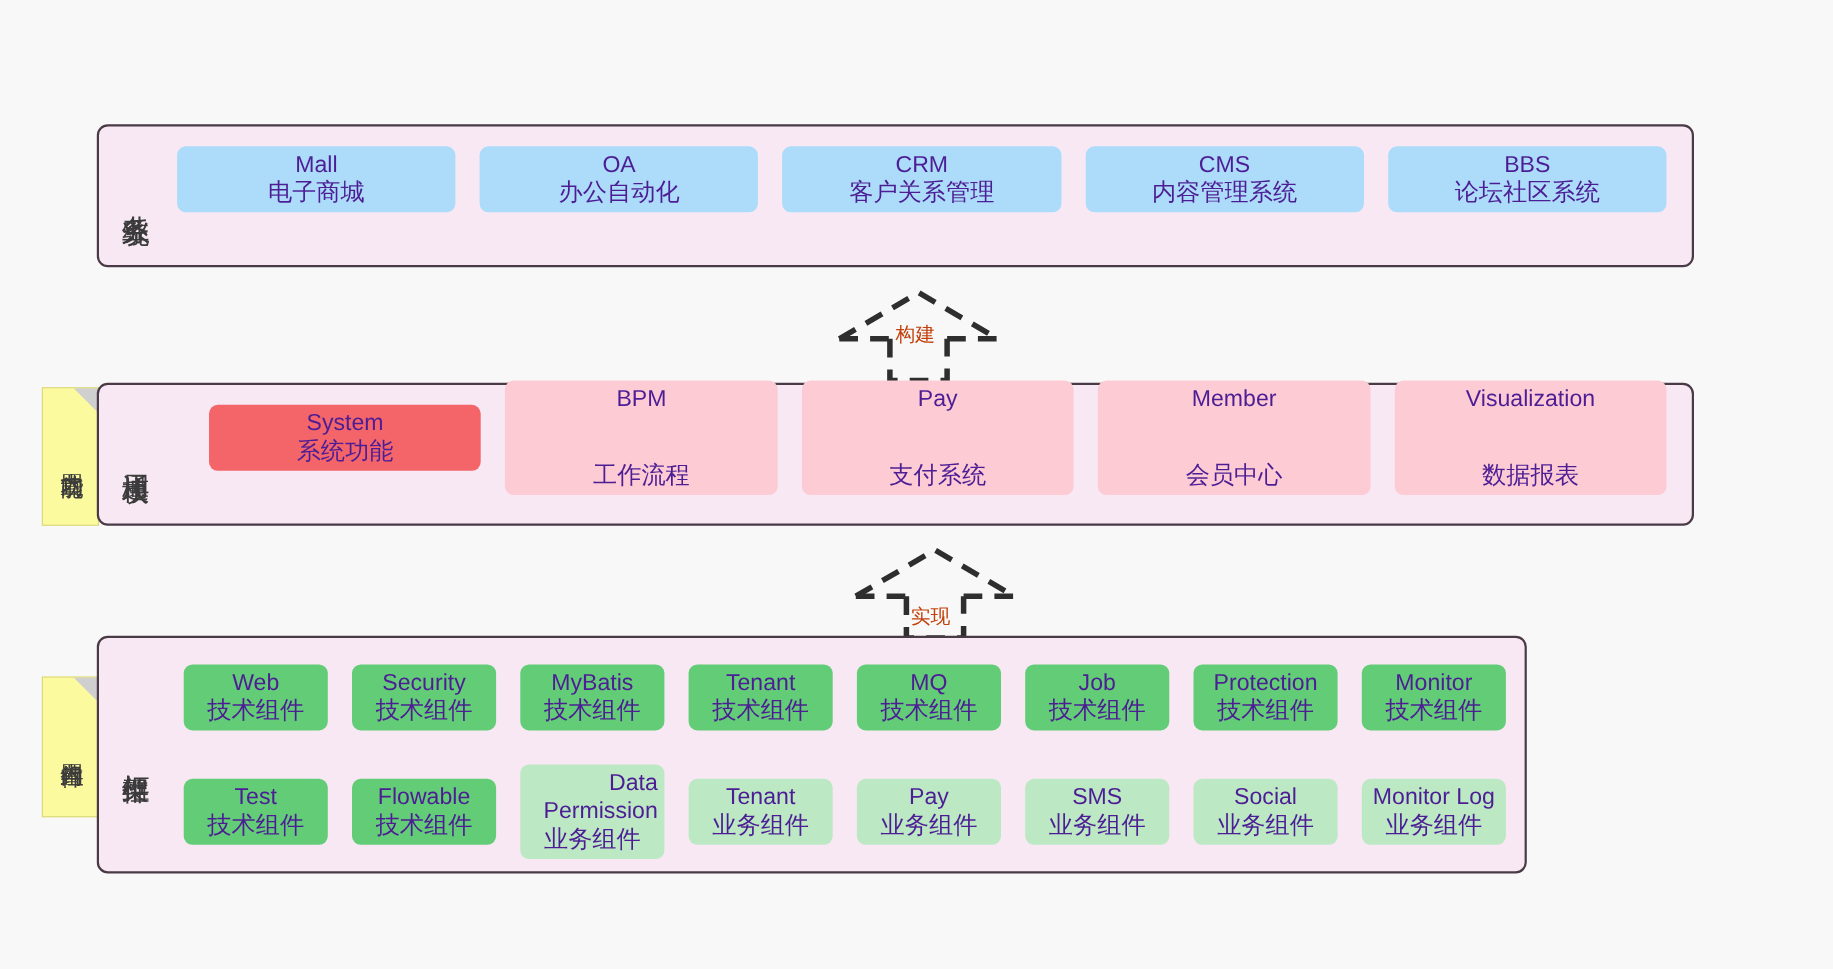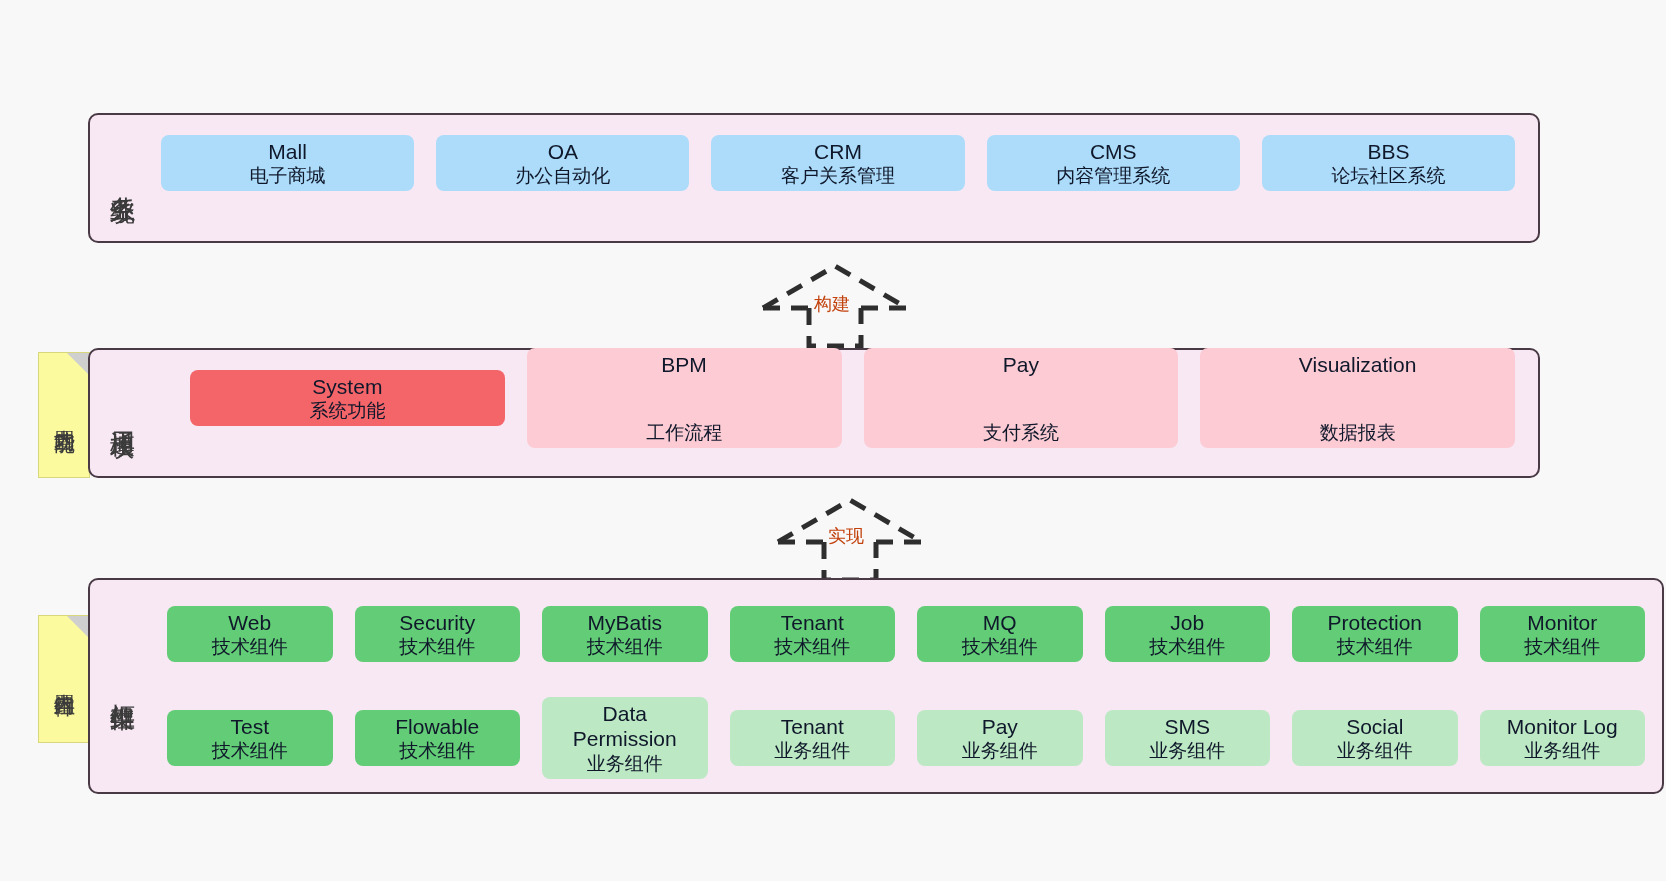--- a/index.html
+++ b/index.html
@@ -62,39 +62,39 @@
   .stack .row-boxes { width: 100%; }
 
   .cell {
     flex: 1 1 0;
     margin: 0 11px;
     border-radius: 8px;
     display: flex;
     flex-direction: column;
     align-items: center;
     justify-content: center;
-    text-align: center;
-    color: #0f172a;
+    text-align: right;
+    color: #4c1d95;
     box-sizing: border-box;
     padding: 4px 6px;
   }
   .cell .t1 { font-size: 21px; line-height: 1.22; }
-  .cell .t2 { font-size: 19px; line-height: 1.22; }
+  .cell .t2 { font-size: 22px; line-height: 1.22; }
 
   
   .c-blue       { background: #ACDCFA; }
   .c-red        { background: #F4656A; margin-left: 40px; }
   .c-pink       { background: #FCCBD3; gap: 43px; }
   .c-green      { background: #63CC76; }
   .c-lightgreen { background: #BCE8C3; }
 
   
   #panel-business  { left: 88px;  top: 113px; width: 1452px; height: 130px; }
   #panel-common    { left: 88px;  top: 348px; width: 1452px; height: 130px; }
-  #panel-framework { left: 88px;  top: 578px; width: 1576px; height: 216px; }
+  #panel-framework { left: 88px;  top: 578px; width: 1300px; height: 216px; }
 
   #panel-business  .row-boxes { height: 76px; }
   #panel-common    .row-boxes { height: 76px; }
   #panel-framework .row-boxes { height: 80px; }
 
   
   .sticky {
     position: absolute;
     width: 52px;
     background: #FCFA9E;
@@ -127,21 +127,21 @@
   .uml-label {
     position: absolute;
     font-size: 18px;
     color: #c2410c;
     background: transparent;
     white-space: nowrap;
   }
   #arrow-build  { left: 755px; top: 258px; }
   #arrow-impl   { left: 770px; top: 492px; }
   #label-build  { left: 814px; top: 292px; }
-  #label-impl   { left: 828px; top: 524px; }
+  #label-impl   { left: 828px; top: 548px; }
 </style>
 </head>
 <body>
 
 <div class="panel" id="panel-business">
   <div class="panel-label">业务系统</div>
   <div class="row-boxes">
     <div class="cell c-blue">
       <div class="t1">Mall</div>
       <div class="t2">电子商城</div>
@@ -189,20 +189,24 @@
     </div>
     <div class="cell c-pink">
       <div class="t1">BPM</div>
       <div class="t2">工作流程</div>
     </div>
     <div class="cell c-pink">
       <div class="t1">Pay</div>
       <div class="t2">支付系统</div>
     </div>
     <div class="cell c-pink">
+      <div class="t1">Member</div>
+      <div class="t2">会员中心</div>
+    </div>
+    <div class="cell c-pink">
       <div class="t1">Visualization</div>
       <div class="t2">数据报表</div>
     </div>
   </div>
 </div>
 
 <div class="uml-arrow" id="arrow-impl">
   <svg width="160" height="92" viewBox="0 0 160 92">
     <polyline points="8,50 80,8 152,50" fill="none" stroke="#2E2E2E" stroke-width="5" stroke-dasharray="17,11" stroke-linecap="butt"></polyline>
     <polyline points="54,50 54,88 106,88 106,50" fill="none" stroke="#2E2E2E" stroke-width="5" stroke-dasharray="17,11" stroke-linecap="butt"></polyline>

